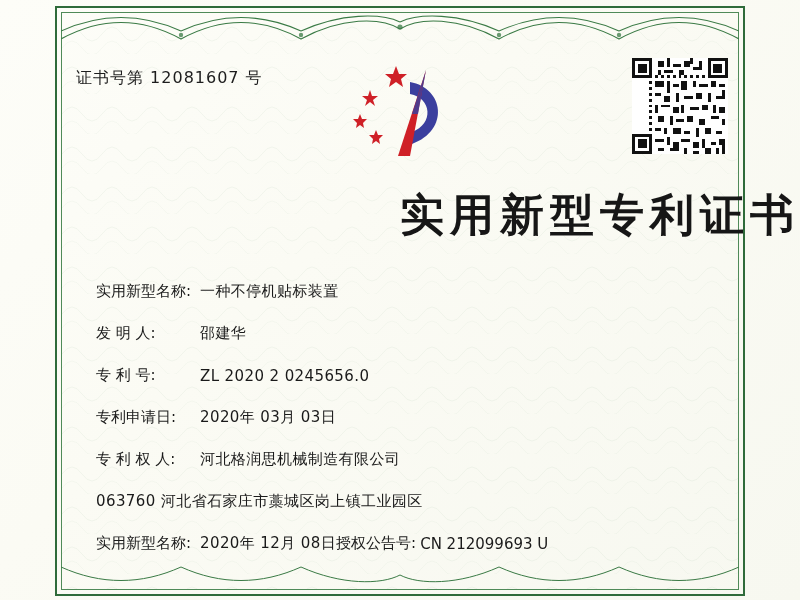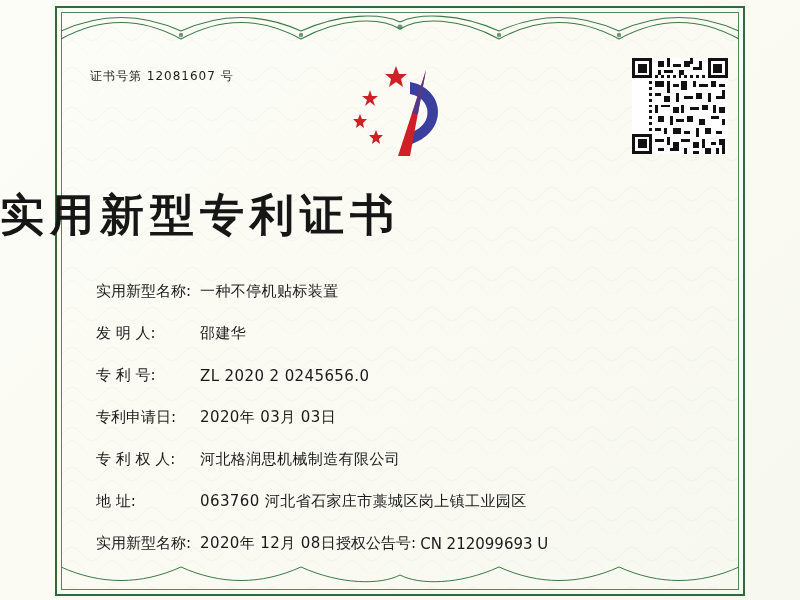--- a/index.html
+++ b/index.html
@@ -66,24 +66,24 @@
     top: 14px;
     width: 676px;
     height: 576px;
     opacity: 0.10;
     pointer-events: none;
   }
 
   
   .cert-number {
     position: absolute;
-    left: 90px;
+    left: 76px;
     top: 68px;
     font-family: "DejaVu Sans", sans-serif;
-    font-size: 12px;
+    font-size: 16px;
     color: #1d1d1d;
     letter-spacing: 1px;
     white-space: nowrap;
   }
 
   
   .logo {
     position: absolute;
     left: 340px;
     top: 52px;
@@ -99,21 +99,21 @@
     width: 96px;
     height: 96px;
   }
 
   
   .main-title {
     position: absolute;
     left: 0;
     right: 0;
     top: 186px;
-    text-align: left;
+    text-align: right;
     font-family: "DejaVu Sans", sans-serif;
     font-size: 44px;
     font-weight: bold;
     letter-spacing: 6px;
     color: #161616;
   }
 
   
   .fields {
     position: absolute;
@@ -338,21 +338,20 @@
       <span class="field-label">专利申请日:</span>
       <span class="field-value">2020年 03月 03日</span>
     </div>
 
     <div class="field-row">
       <span class="field-label">专 利 权 人:</span>
       <span class="field-value">河北格润思机械制造有限公司</span>
     </div>
 
     <div class="field-row">
-      <span class="field-label">地        址:</span>
       <span class="field-value">063760 河北省石家庄市藁城区岗上镇工业园区</span>
     </div>
 
     <div class="field-row dual">
       <span class="field-label">实用新型名称:</span>
       <span class="field-value">2020年 12月 08日</span>
       <span class="field-second-label">授权公告号:</span>
       <span class="field-second-value">CN 212099693 U</span>
     </div>
 

